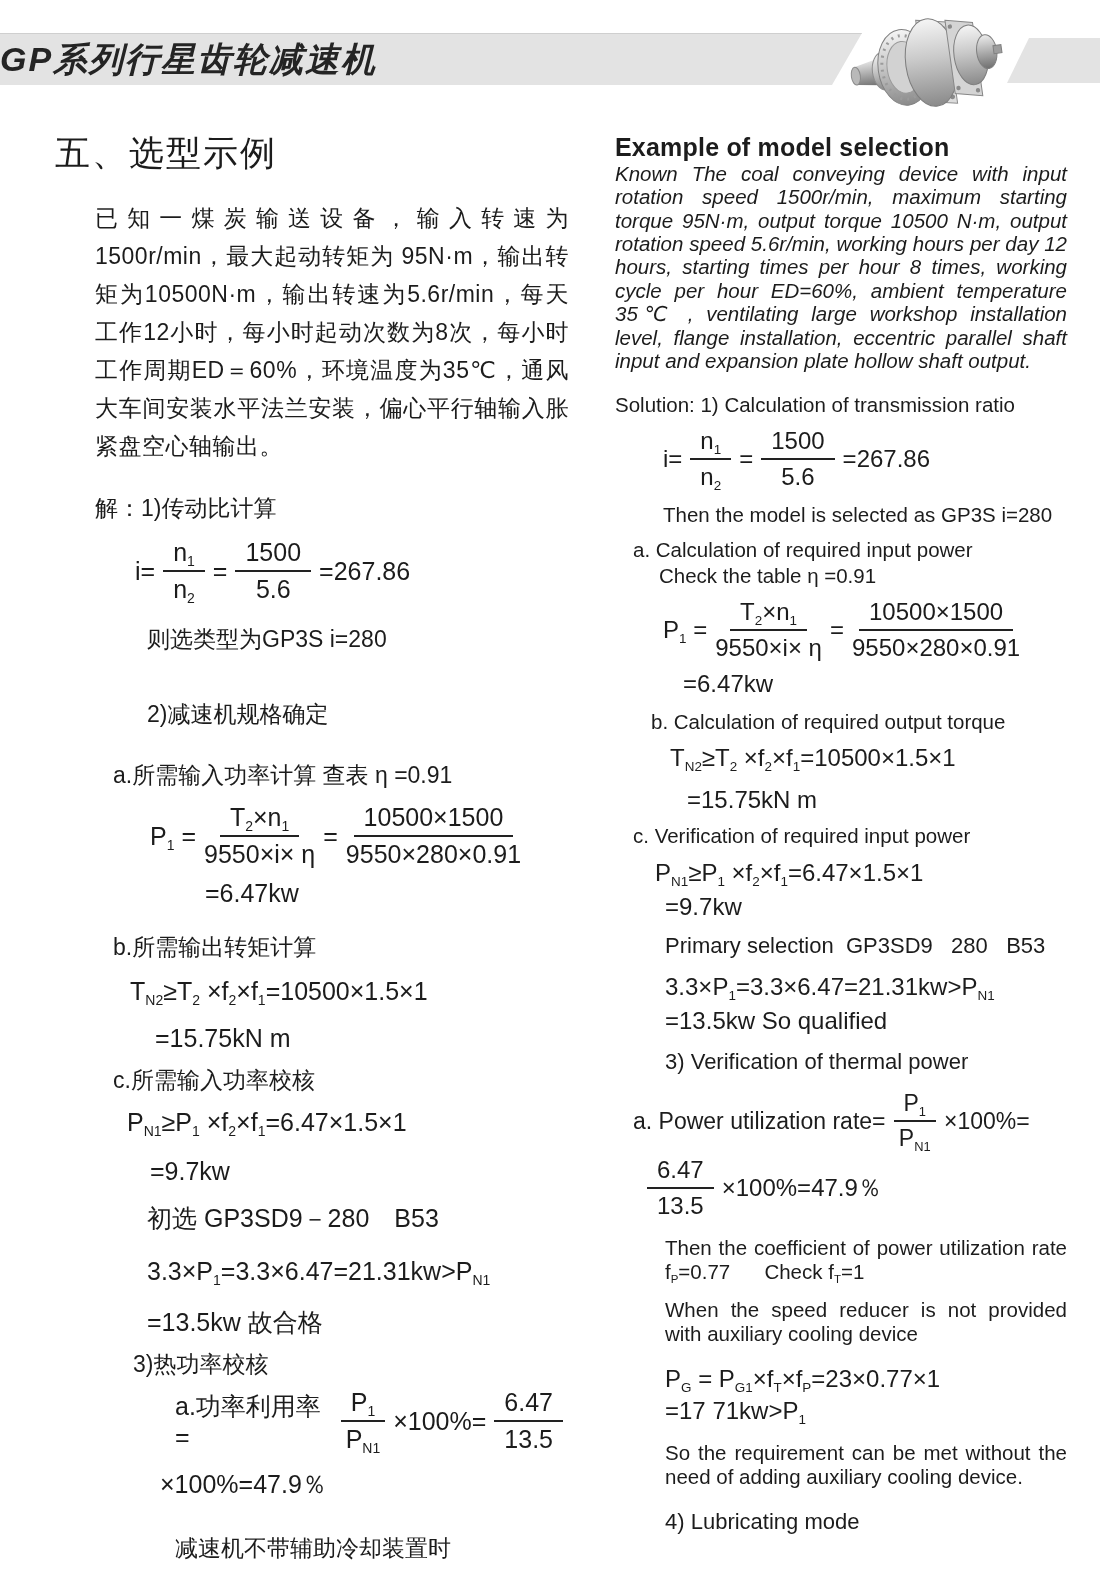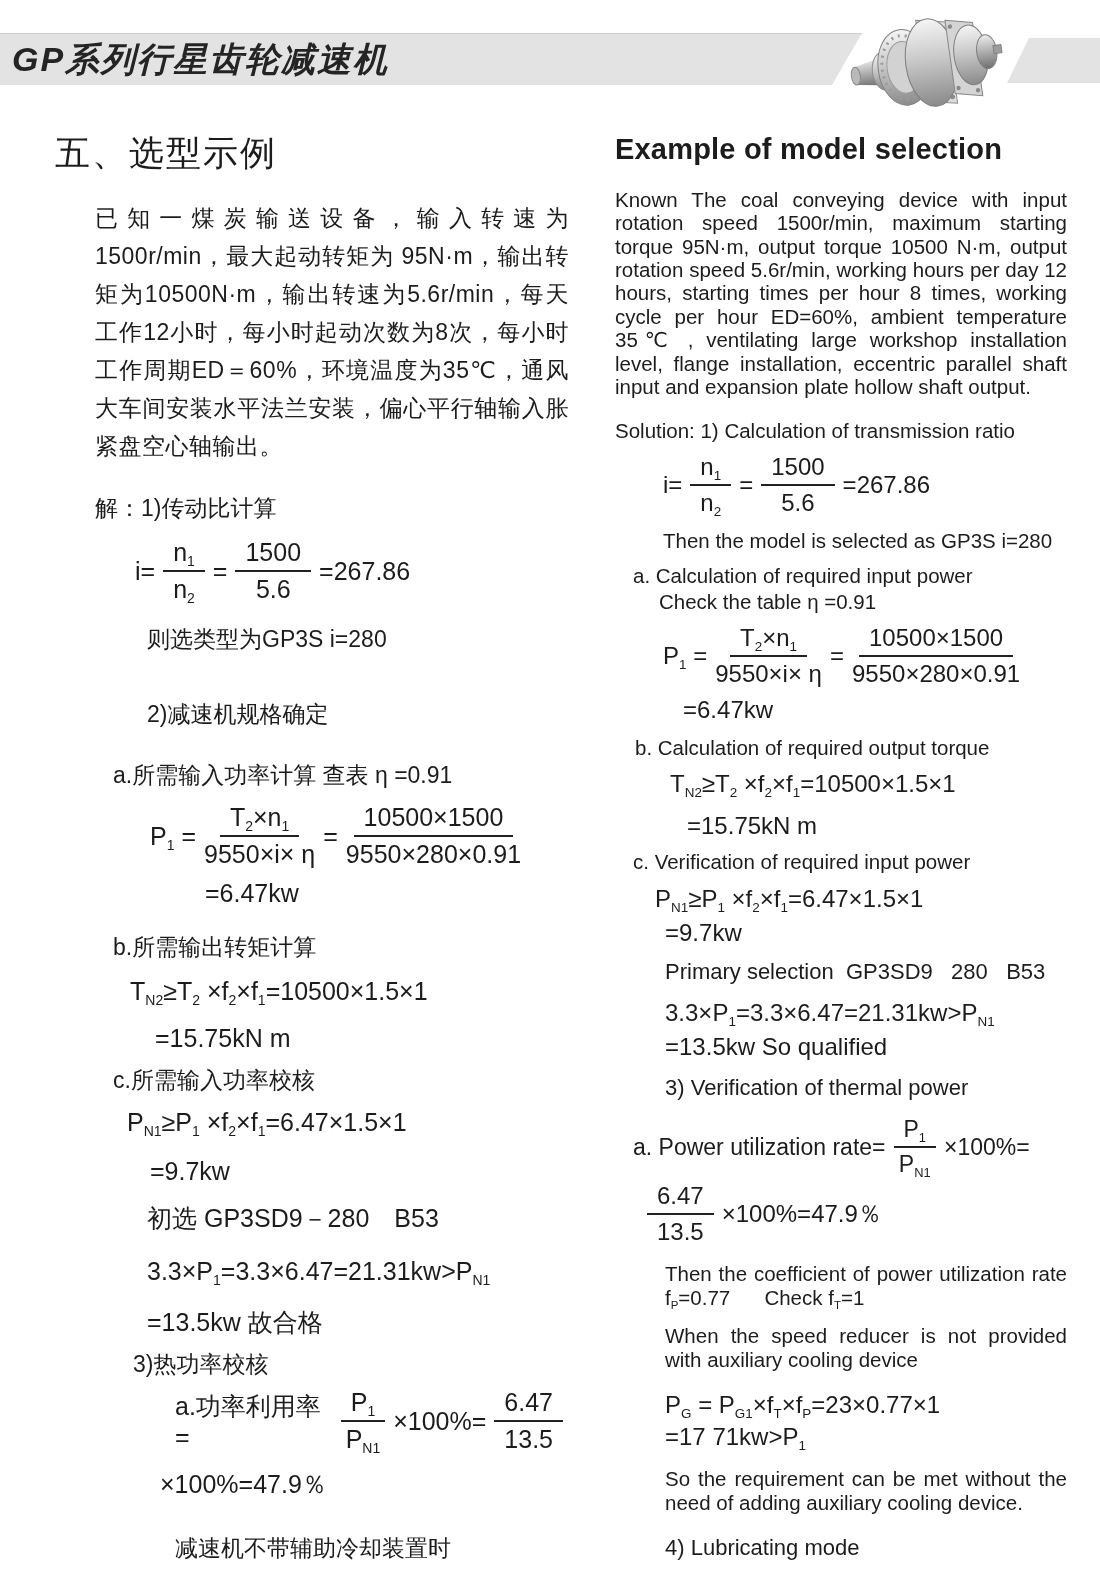--- a/index.html
+++ b/index.html
@@ -4,34 +4,34 @@
 <style>
   html,body{margin:0;padding:0;background:#ffffff;}
   body{font-family:"Liberation Sans","DejaVu Sans",sans-serif;color:#1c1c1c;}
   .page{position:relative;width:1100px;height:1583px;margin:0 auto;background:#fff;overflow:hidden;}
 
   
   .band{position:absolute;top:33px;left:0;width:862px;height:52px;background:#e3e3e3;
         border-top:1px solid #cfcfcf;box-sizing:border-box;
         clip-path:polygon(0 0,100% 0,calc(100% - 30px) 100%,0 100%);}
   .band-title{font-style:italic;font-weight:bold;font-size:34px;line-height:50px;
-        padding-left:12px;letter-spacing:2px;color:#242424;white-space:nowrap;}
+        padding-left:0;letter-spacing:2px;color:#242424;white-space:nowrap;}
   .deco{position:absolute;top:38px;left:1007px;width:93px;height:45px;background:#e3e3e3;
         clip-path:polygon(22px 0,100% 0,100% 100%,0 100%);}
   .gear{position:absolute;top:5px;left:846px;width:164px;height:118px;}
 
   
   .col-left{position:absolute;top:130px;left:55px;width:516px;font-size:23px;}
   .col-right{position:absolute;top:133px;left:615px;width:452px;font-size:20.5px;}
 
   .zh-head{font-size:35px;letter-spacing:2px;}
   .intro-zh{margin:22px 0 0 40px;width:474px;line-height:38px;text-align:justify;letter-spacing:.5px;}
 
-  .r-head{font-size:29px;font-weight:bold;letter-spacing:.2px;}
-  .intro-en{margin-top:22px;line-height:1.14;text-align:justify;}
+  .r-head{font-size:25px;font-weight:bold;letter-spacing:.2px;}
+  .intro-en{margin-top:0;line-height:1.14;text-align:justify;font-style:italic;}
   .en{line-height:1.16;}
 
   .formula{display:flex;align-items:center;font-size:25px;}
   .formula.en-f{font-size:24px;}
   .frac{display:inline-flex;flex-direction:column;align-items:center;margin:0 8px;text-align:center;}
   .frac .top{display:block;padding:0 10px 3px;border-bottom:2px solid #222;}
   .frac .bot{display:block;padding-top:3px;}
   sub{font-size:56%;vertical-align:-0.35em;line-height:0;}
   .fline{font-size:25px;}
   .fline-en{font-size:24px;}
@@ -200,21 +200,21 @@
       </span>
       <span>=</span>
       <span class="frac">
         <span class="top">10500×1500</span>
         <span class="bot">9550×280×0.91</span>
       </span>
     </div>
 
     <div class="fline-en" style="margin:8px 0 0 68px">=6.47kw</div>
 
-    <div class="en" style="margin:12px 0 0 20px">b. Calculation of required output torque</div>
+    <div class="en" style="margin:12px 0 0 36px">b. Calculation of required output torque</div>
 
     <div class="fline-en" style="margin:10px 0 0 55px">T<sub>N2</sub>≥T<sub>2</sub> ×f<sub>2</sub>×f<sub>1</sub>=10500×1.5×1</div>
 
     <div class="fline-en" style="margin:14px 0 0 72px">=15.75kN m</div>
 
     <div class="en" style="margin:10px 0 0 18px">c. Verification of required input power</div>
 
     <div class="fline-en" style="margin:12px 0 0 40px">P<sub>N1</sub>≥P<sub>1</sub> ×f<sub>2</sub>×f<sub>1</sub>=6.47×1.5×1</div>
 
     <div class="fline-en" style="margin:6px 0 0 50px">=9.7kw</div>

